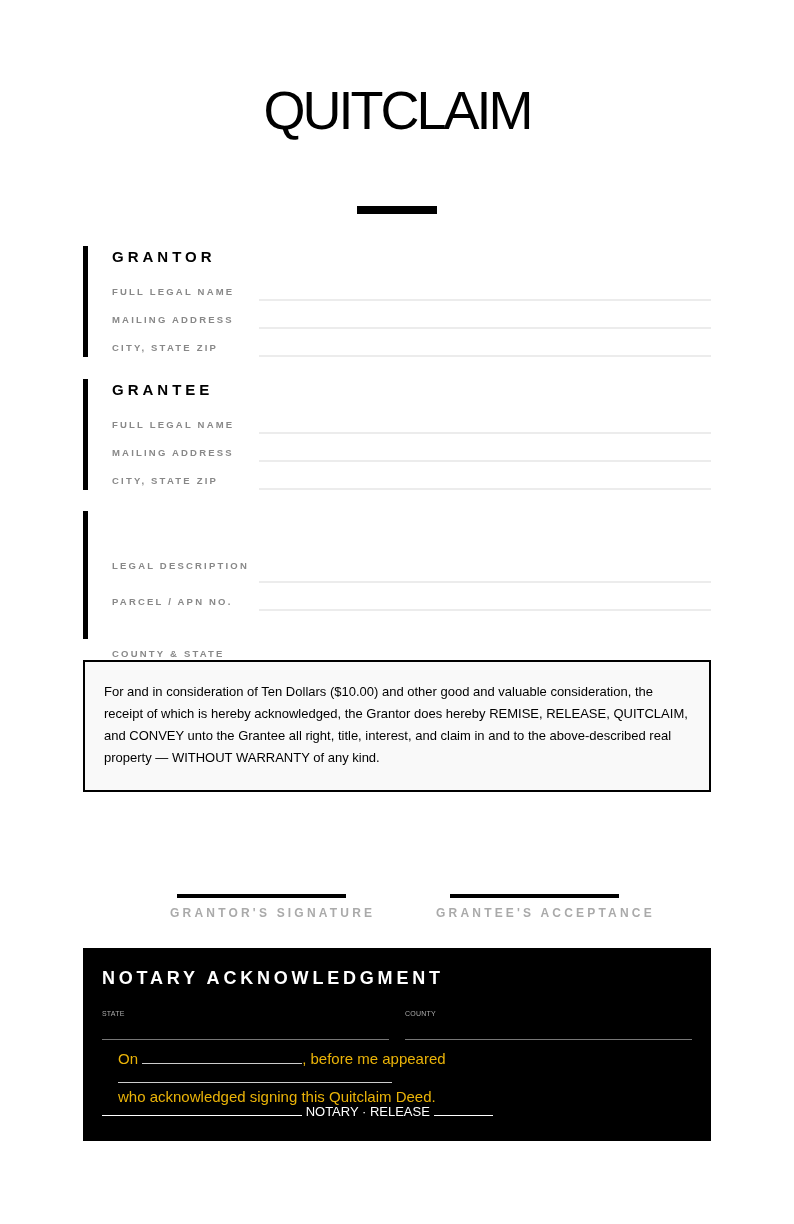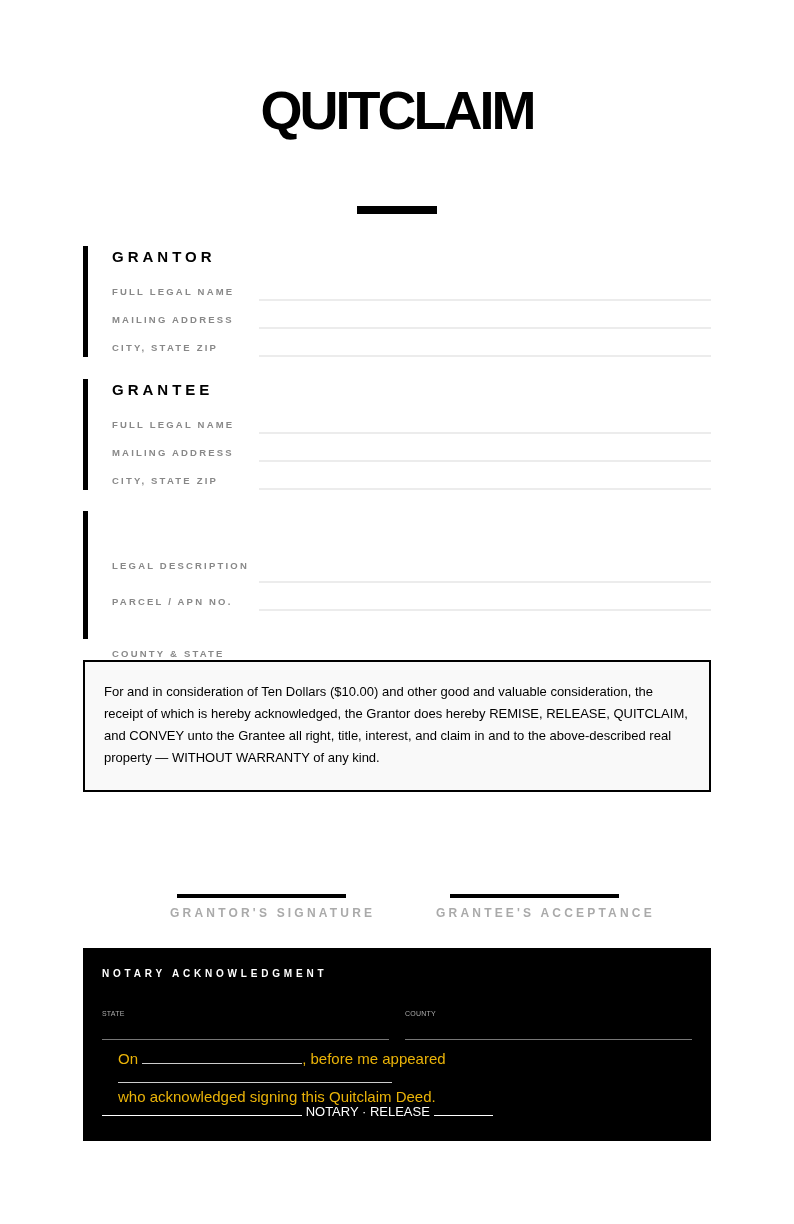--- a/index.html
+++ b/index.html
@@ -9,21 +9,21 @@
       position: relative;
       font-family: "Liberation Sans", sans-serif;
       color: #000;
       overflow: hidden;
     }
     .title {
       position: absolute;
       left: 0; right: 0;
       top: 84px;
       text-align: center;
-      font-weight: 700;
+      font-weight: 400;
       font-size: 54px;
       line-height: 53px;
       letter-spacing: -3px;
       margin: 0;
     }
     .title-rule {
       position: absolute;
       left: 357px;
       top: 206px;
       width: 80px;
@@ -108,21 +108,21 @@
       top: 948px;
       width: 628px;
       height: 193px;
       background: #000;
       color: #fff;
     }
     .notary-title {
       position: absolute;
       left: 19px;
       top: 20px;
-      font-size: 10px;
+      font-size: 18px;
       font-weight: 700;
       letter-spacing: 3.8px;
       margin: 0;
     }
     .notary-field {
       position: absolute;
       top: 60px;
       width: 287px;
       height: 32px;
     }

